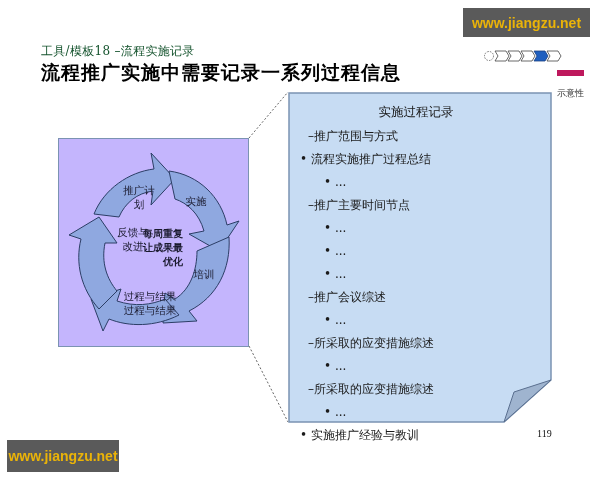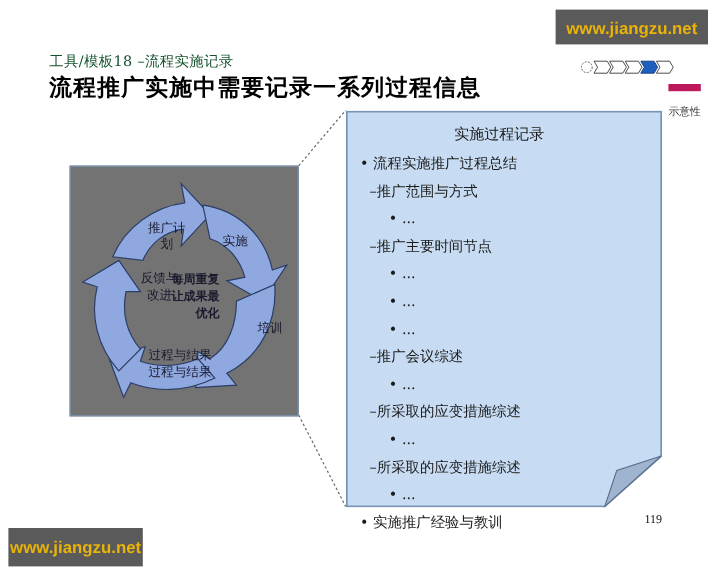--- a/index.html
+++ b/index.html
@@ -5,21 +5,21 @@
     html, body { margin:0; padding:0; }
     body { width:600px; height:480px; position:relative; background:#ffffff; overflow:hidden; font-family:"DejaVu Serif", serif; }
     .abs { position:absolute; }
     .subtitle { left:41px; top:43px; font-size:12px; color:#14532d; letter-spacing:0.3px; }
     .title { left:41px; top:60px; font-size:19px; font-weight:bold; color:#000000; letter-spacing:1px; }
     .watermark { background:#5a5a5a; color:#eab308; font-family:"Liberation Sans", sans-serif; font-size:14px; font-weight:bold; display:flex; align-items:center; justify-content:center; }
     .wm-top { left:463px; top:8px; width:127px; height:29px; }
     .wm-bottom { left:7px; top:440px; width:112px; height:32px; }
     .progress { left:484px; top:48px; width:80px; height:14px; }
     .legend-label { left:521px; top:70px; font-size:9px; color:#333; border-top:6px solid #be185d; padding-top:11px;margin-left:36px; }
-    .cycle-panel { left:58px; top:138px; width:189px; height:207px; background:#737373; border:1px solid #7b93b2; }
+    .cycle-panel { left:58px; top:138px; width:189px; height:207px; background:#c4b5fd; border:1px solid #7b93b2; }
     .notes { left:288px; top:92px; width:264px; height:331px; }
     .notes-text { left:296px; top:104px; width:240px; font-size:12px; color:#1b1b1b; }
     .notes-title { text-align:center; margin-bottom:4px; font-size:12.5px; }
     .line { height:23px; line-height:23px; white-space:nowrap; }
     .lvl1 { padding-left:4px; }
     .lvl2 { padding-left:12px; }
     .lvl3 { padding-left:28px; }
     .page-num { left:537px; top:428px; font-family:Liberation Serif, serif; font-size:10px; color:#111; }
     .cycle-label { position:absolute; font-size:10.5px; color:#1a1a2e; text-align:center; line-height:14px; }
   </style>
@@ -64,21 +64,21 @@
       <path d="M40 170 C22 150 16 124 22 100 L10 96 L40 78 L58 104 L46 104 C42 124 48 140 58 152 Z"></path>
     </g>
   </svg>
   <div class="cycle-label" style="left:60px;top:44px;width:40px;">
     <div>推广计</div>
     <div>划</div>
   </div>
   <div class="cycle-label" style="left:122px;top:55px;width:30px;">
     <div>实施</div>
   </div>
-  <div class="cycle-label" style="left:130px;top:128px;width:30px;margin-left:21px;">
+  <div class="cycle-label" style="left:130px;top:128px;width:30px;">
     <div>培训</div>
   </div>
   <div class="cycle-label" style="left:58px;top:150px;width:66px;">
     <div>过程与结果</div>
     <div>过程与结果</div>
   </div>
   <div class="cycle-label" style="left:18px;top:86px;width:40px;margin-left:36px;">
     <div>反馈与</div>
     <div>改进</div>
   </div>
@@ -88,22 +88,22 @@
     <div>优化</div>
   </div>
 </div>
 
 <svg class="abs notes" width="264" height="331" viewBox="0 0 264 331">
   <path d="M1 1 L263 1 L263 288 L216 330 L1 330 Z" fill="#c7dcf3" stroke="#7b93b2" stroke-width="1.5"></path>
   <path d="M216 330 L226 300 L263 288 Z" fill="#9fb4cf" stroke="#5a6f8f" stroke-width="1"></path>
 </svg>
 <div class="abs notes-text">
   <div class="notes-title">实施过程记录</div>
+  <div class="line lvl2"><span>–</span><span>推广范围与方式</span></div>
   <div class="line lvl1"><span>•</span> <span>流程实施推广过程总结</span></div>
-  <div class="line lvl2"><span>–</span><span>推广范围与方式</span></div>
   <div class="line lvl3"><span>•</span> <span>...</span></div>
   <div class="line lvl2"><span>–</span><span>推广主要时间节点</span></div>
   <div class="line lvl3"><span>•</span> <span>...</span></div>
   <div class="line lvl3"><span>•</span> <span>...</span></div>
   <div class="line lvl3"><span>•</span> <span>...</span></div>
   <div class="line lvl2"><span>–</span><span>推广会议综述</span></div>
   <div class="line lvl3"><span>•</span> <span>...</span></div>
   <div class="line lvl2"><span>–</span><span>所采取的应变措施综述</span></div>
   <div class="line lvl3"><span>•</span> <span>...</span></div>
   <div class="line lvl2"><span>–</span><span>所采取的应变措施综述</span></div>

